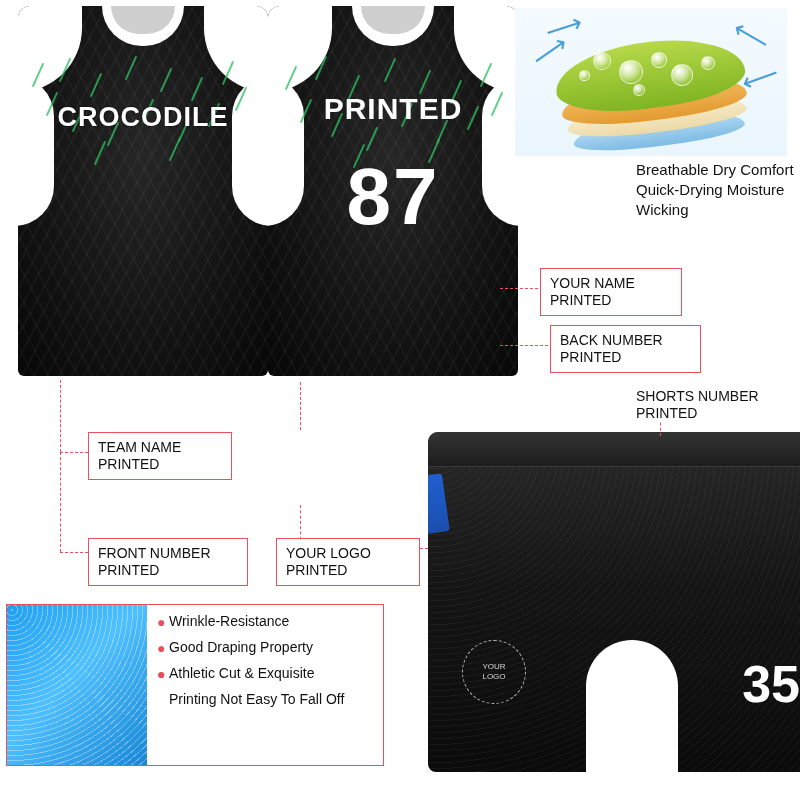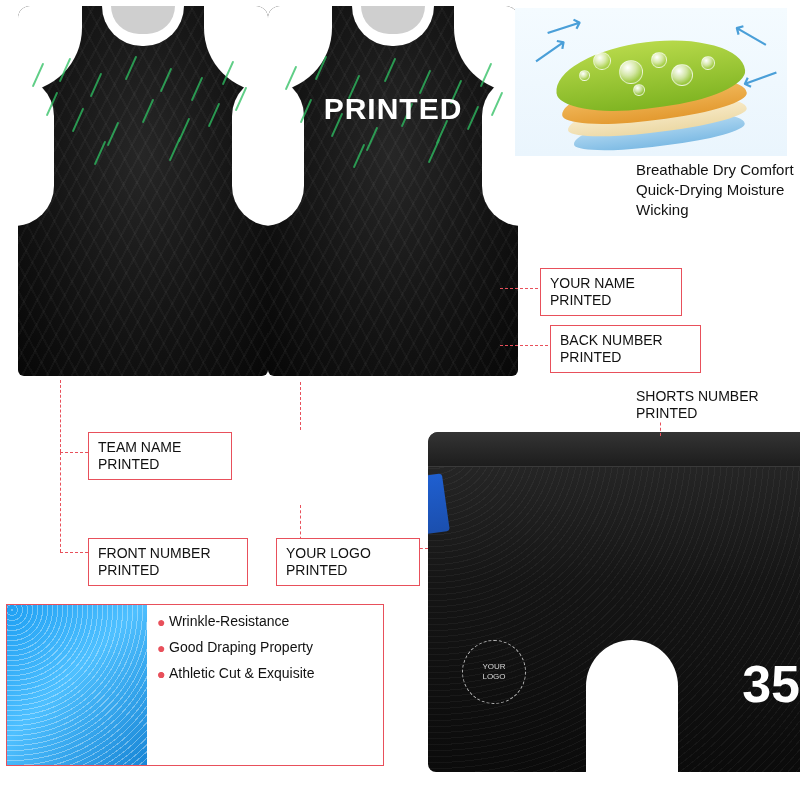--- a/index.html
+++ b/index.html
@@ -189,20 +189,21 @@
       <div class="slash" style="left:52%;top:40%"></div>
       <div class="slash" style="left:60%;top:14%"></div>
       <div class="slash" style="left:68%;top:56%"></div>
       <div class="slash" style="left:74%;top:22%"></div>
       <div class="slash" style="left:82%;top:44%"></div>
       <div class="slash" style="left:88%;top:8%"></div>
       <div class="slash" style="left:94%;top:30%"></div>
       <div class="slash" style="left:64%;top:72%"></div>
       <div class="slash" style="left:30%;top:76%"></div>
     </div>
+    <div class="team-name">CROCODILE</div>
   </div>
 
   <div class="jersey jersey-back">
     <div class="shoulder-cut left"></div>
     <div class="shoulder-cut right"></div>
     <div class="neck"></div>
     <div class="neck-inner"></div>
     <div class="armhole left"></div>
     <div class="armhole right"></div>
     <div class="slashes">
@@ -217,20 +218,21 @@
       <div class="slash" style="left:64%;top:16%"></div>
       <div class="slash" style="left:72%;top:58%"></div>
       <div class="slash" style="left:78%;top:24%"></div>
       <div class="slash" style="left:86%;top:46%"></div>
       <div class="slash" style="left:92%;top:10%"></div>
       <div class="slash" style="left:97%;top:34%"></div>
       <div class="slash" style="left:68%;top:74%"></div>
       <div class="slash" style="left:34%;top:78%"></div>
     </div>
     <div class="player-name">PRINTED</div>
+    <div class="big-number">87</div>
   </div>
 
   <div class="tech-img">
     <div class="arrow" style="left:16px;top:30px;transform:rotate(-35deg)">⟶</div>
     <div class="arrow" style="left:30px;top:6px;transform:rotate(-18deg)">⟶</div>
     <div class="arrow" style="right:18px;top:16px;transform:rotate(-150deg)">⟶</div>
     <div class="arrow" style="right:8px;top:58px;transform:rotate(-200deg)">⟶</div>
     <div class="tech-layer t-blue"></div>
     <div class="tech-layer t-cream"></div>
     <div class="tech-layer t-orange"></div>
@@ -289,17 +291,18 @@
 PRINTED</div>
 
   <div class="feature-panel">
     <div class="swatch"></div>
     <div class="feature-list">
       <ul>
         <li><span class="bullet">●</span><span>Wrinkle-Resistance</span></li>
         <li><span class="bullet">●</span><span>Good Draping Property</span></li>
         <li><span class="bullet">●</span></li>
         <li><span class="bullet">●</span><span>Athletic Cut &amp; Exquisite</span></li>
+        <li style="padding-left:12px"><span>Printing Not Easy To Fall Off</span></li>
       </ul>
     </div>
   </div>
 
 </div>
 
 </body></html>

